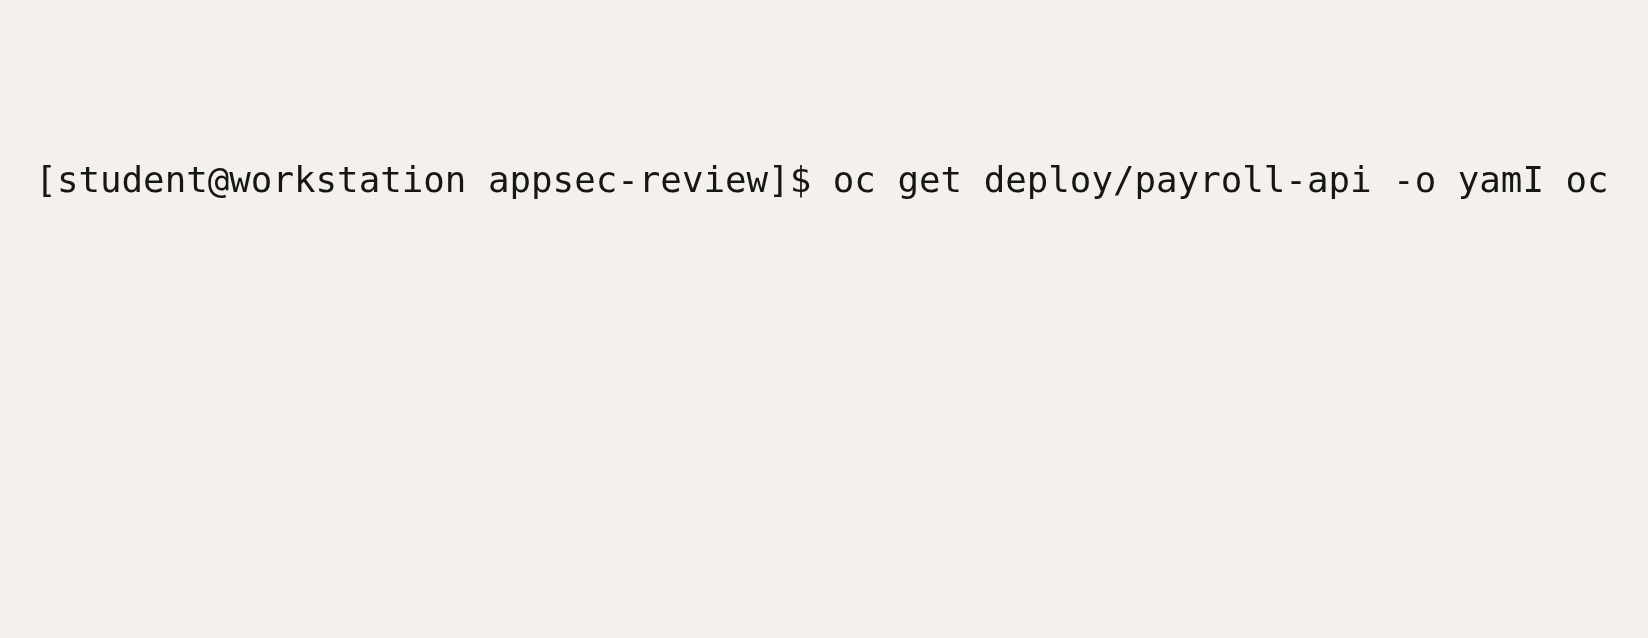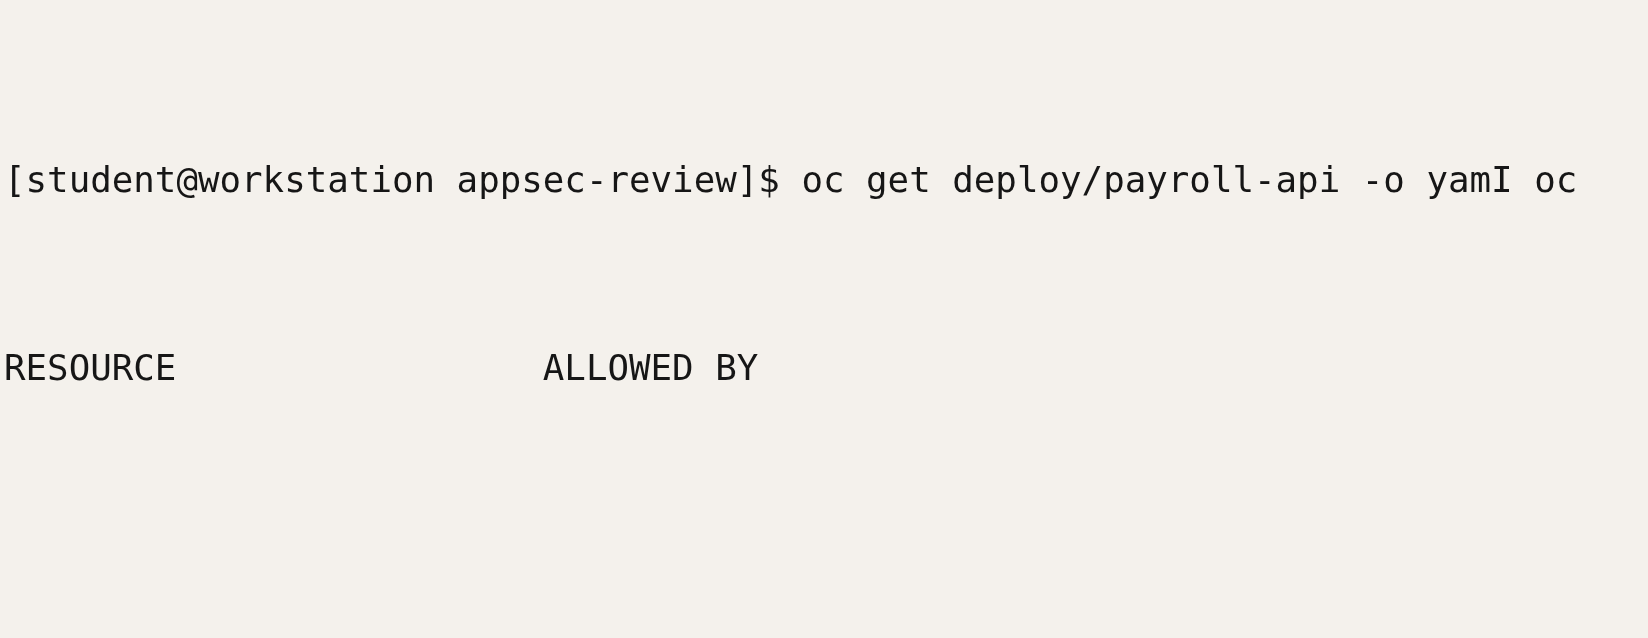--- a/index.html
+++ b/index.html
@@ -20,27 +20,27 @@
     font-family: "DejaVu Sans Mono", "Liberation Mono", monospace;
     font-size: 35.8px;
     line-height: 62.5px;
     color: #161616;
     white-space: pre;
     letter-spacing: 0;
   }
   .terminal .line {
     min-height: 62.5px;
     white-space: pre;
+    text-align: center;
   }
 </style>
 </head>
 <body>
 
 <div class="terminal">
   <div class="line">[student@workstation appsec-review]$ oc get deploy/payroll-api -o yamI oc</div>
-  <div class="line">RESOURCE                 ALLOWED BY</div>
   
   
   
   
   
   
 </div>
 
 </body></html>

